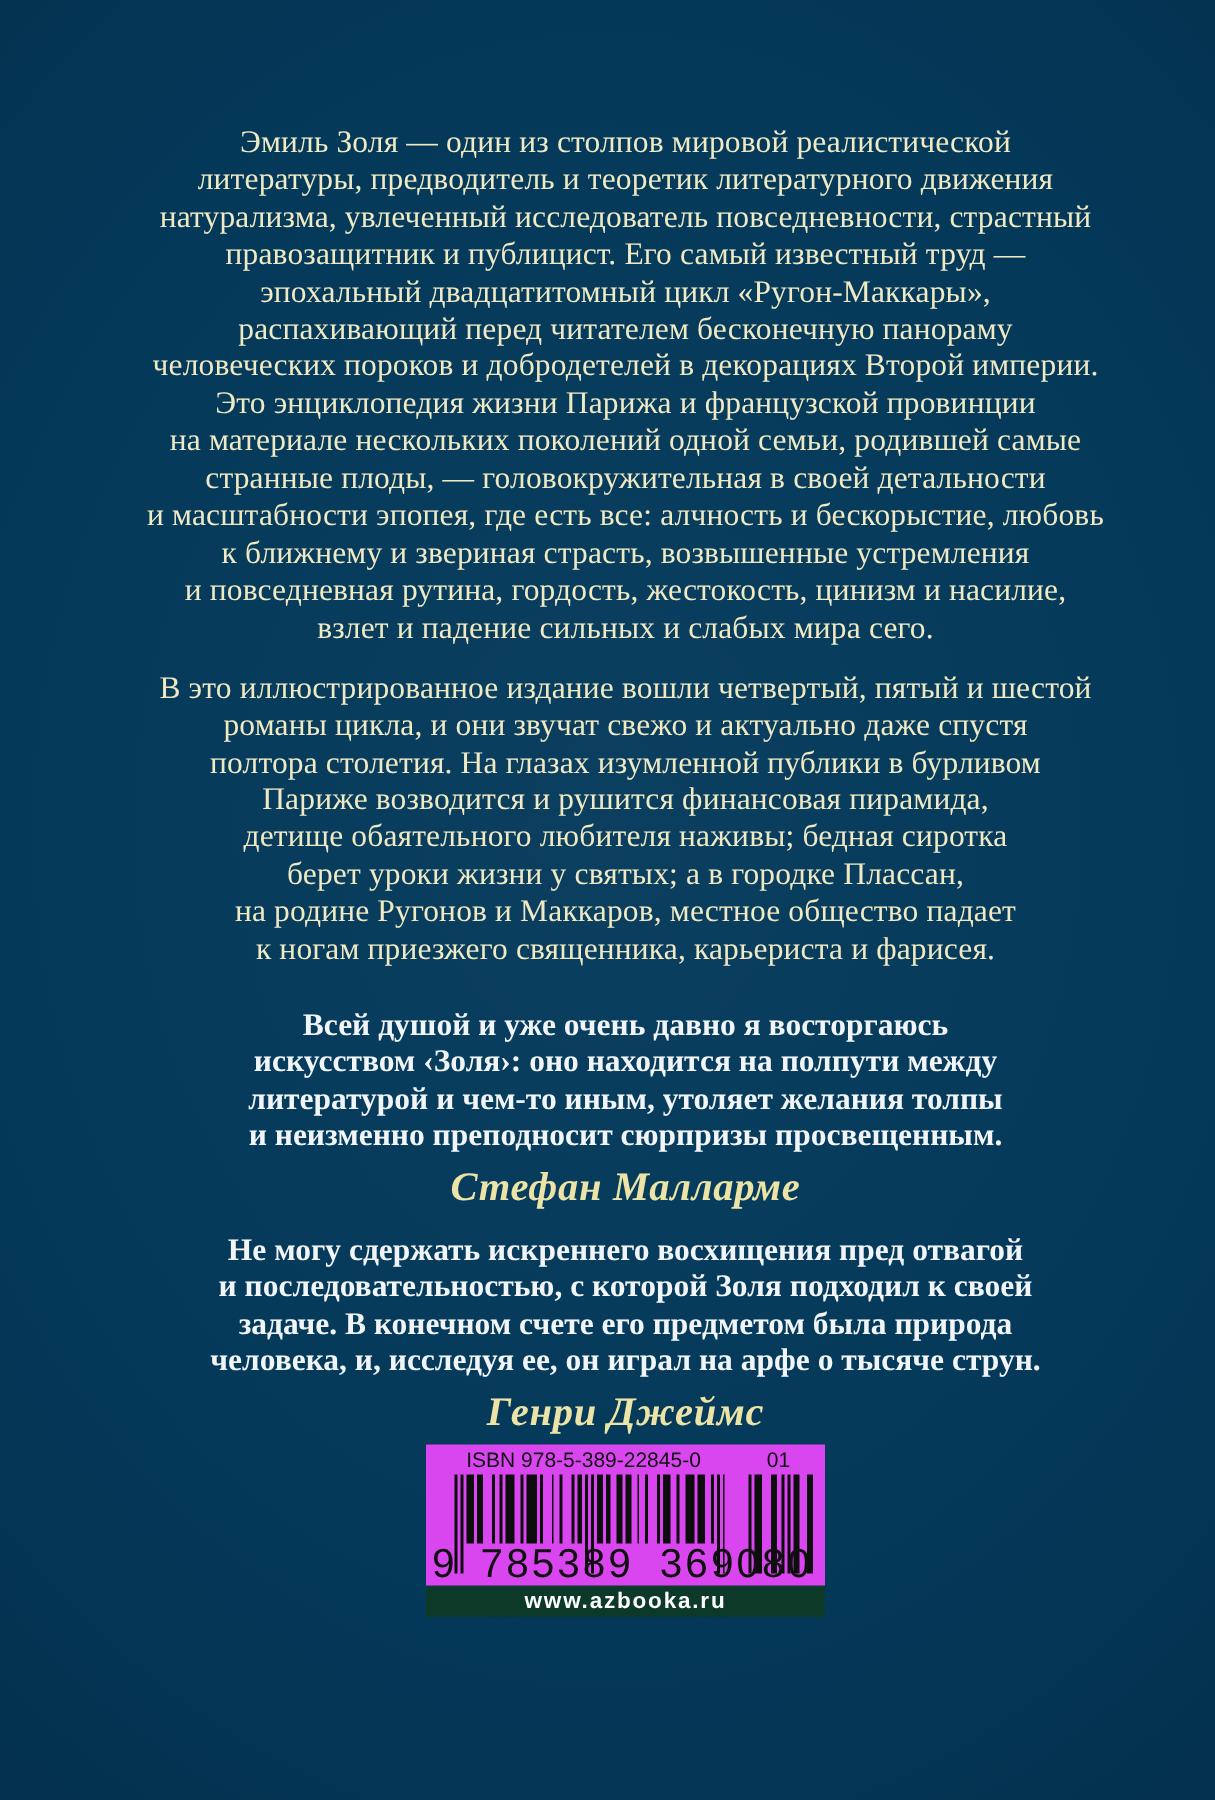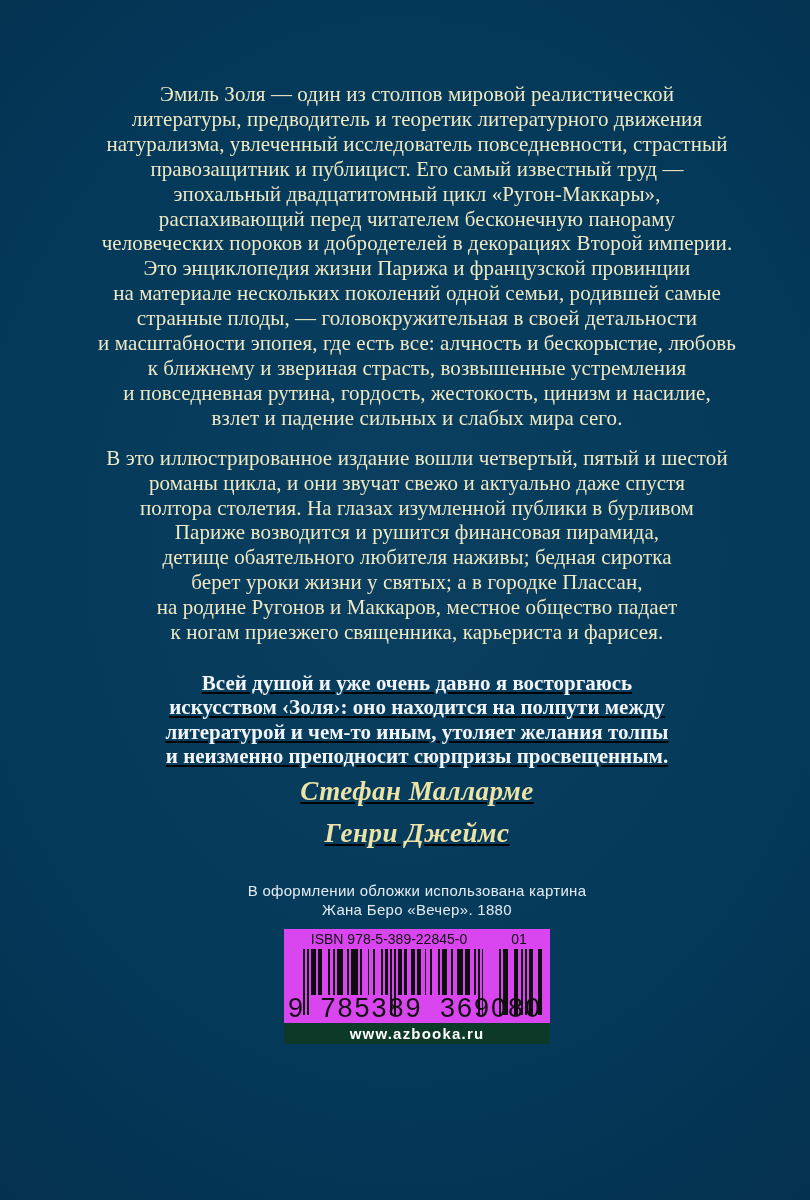--- a/index.html
+++ b/index.html
@@ -20,21 +20,21 @@
   }
   .content{position:relative;padding-top:82px;text-align:center;padding-left:24px;}
   .body-para{
     margin:0;
     white-space:pre-line;
     font-size:21px;line-height:24.9px;
     color:#efe9c4;
     letter-spacing:.1px;
   }
   .para2{margin-top:15px;}
-  .quote-block{margin:0;text-decoration:underline;}
+  .quote-block{margin:0;}
   .qb1{margin-top:26px;}
   .qb2{margin-top:18px;}
   .quote-text{
     margin:0;
     white-space:pre-line;
     font-size:21px;line-height:24.5px;
     font-weight:600;
     color:#f1f5f7;
   }
   .attribution{
@@ -124,25 +124,27 @@
 
     <div class="quote-block qb1">
       <p class="quote-text">Всей душой и уже очень давно я восторгаюсь
 искусством ‹Золя›: оно находится на полпути между
 литературой и чем-то иным, утоляет желания толпы
 и неизменно преподносит сюрпризы просвещенным.</p>
       <p class="attribution">Стефан Малларме</p>
     </div>
 
     <div class="quote-block qb2">
+      <p class="quote-text">Не могу сдержать искреннего восхищения пред отвагой
+и последовательностью, с которой Золя подходил к своей
+задаче. В конечном счете его предметом была природа
+человека, и, исследуя ее, он играл на арфе о тысяче струн.</p>
       <p class="attribution">Генри Джеймс</p>
     </div>
 
-    <p class="credit">В оформлении обложки использована картина
-Жана Беро «Вечер». 1880</p>
 
     <div class="bc-wrap">
       <div class="bc-box">
         <div class="isbn-label">ISBN 978-5-389-22845-0</div>
         <div class="addon-label">01</div>
         <div class="bars-main">
             <div style="position: absolute; top: 0px; background: rgb(13, 13, 13); left: 0px; width: 1.9px; height: 66px;"></div>
             <div style="position: absolute; top: 0px; background: rgb(13, 13, 13); left: 3.8px; width: 1.9px; height: 66px;"></div>
             <div style="position: absolute; top: 0px; background: rgb(13, 13, 13); left: 7.6px; width: 5.7px; height: 46px;"></div>
             <div style="position: absolute; top: 0px; background: rgb(13, 13, 13); left: 15.2px; width: 3.8px; height: 46px;"></div>

